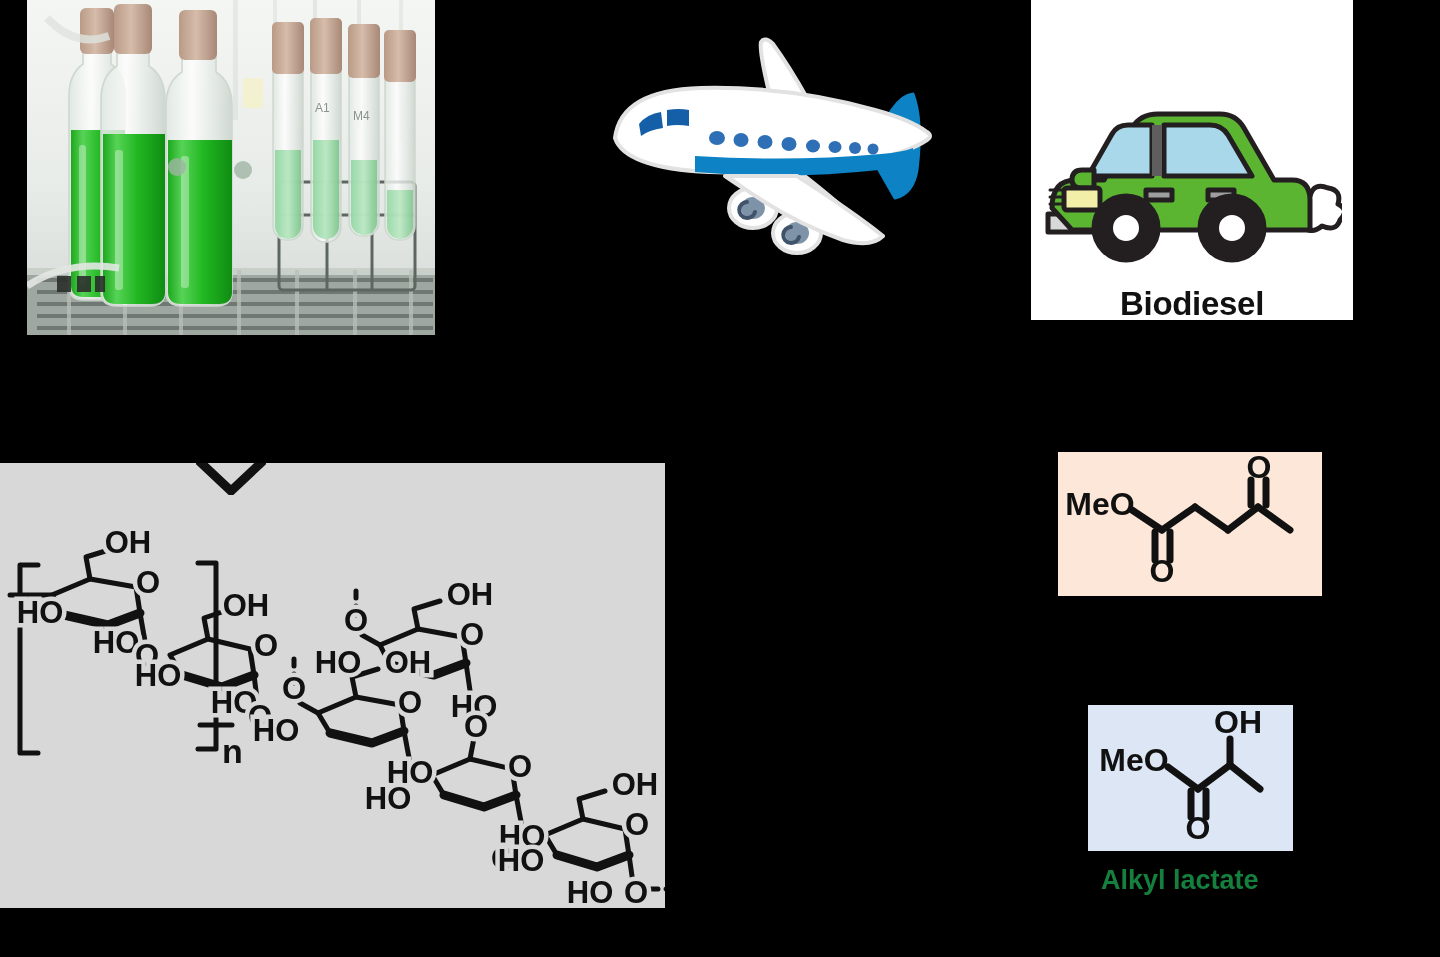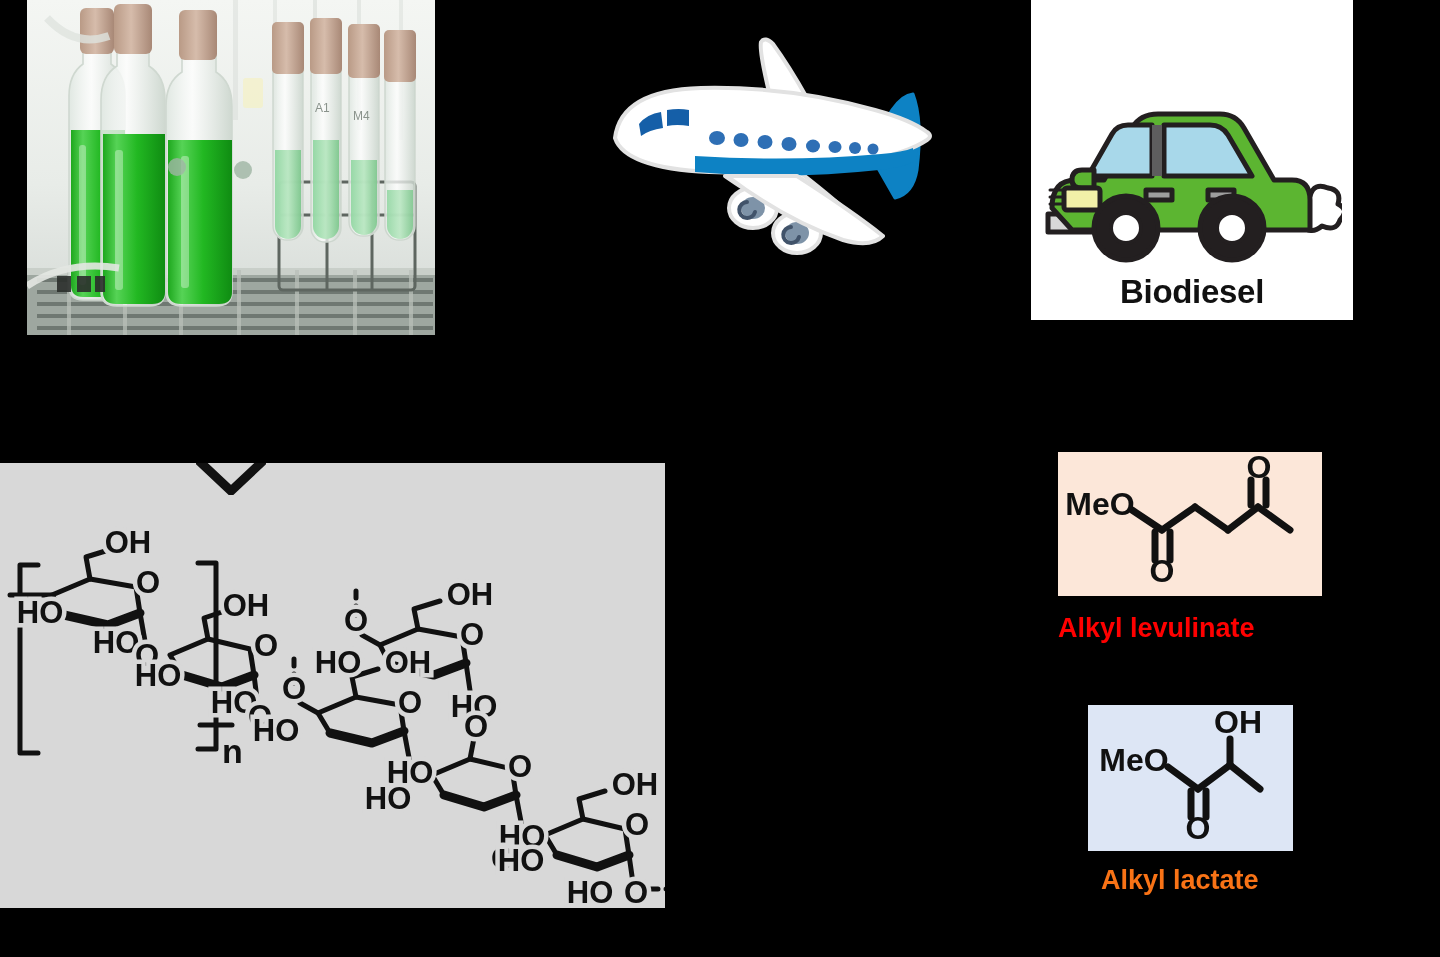--- a/index.html
+++ b/index.html
@@ -17,38 +17,38 @@
   .plane{position:absolute;left:575px;top:28px;width:390px;height:240px;}
   .plane svg{display:block;width:100%;height:100%;}
 
   
   .biodiesel-card{position:absolute;left:1031px;top:0px;width:322px;height:320px;
                   background:#ffffff;display:flex;flex-direction:column;
                   align-items:center;justify-content:flex-start;}
   .biodiesel-card .carwrap{width:300px;height:225px;margin-top:48px;}
   .biodiesel-card .carwrap svg{display:block;width:100%;height:100%;}
   .biodiesel-label{font-size:33px;font-weight:bold;color:#111;letter-spacing:-0.3px;
-                   margin-top:0;}
+                   margin-top:12px;}
 
   
   .carb-panel{position:absolute;left:0px;top:463px;width:665px;height:445px;
               background:#d8d8d8;overflow:hidden;}
   .carb-panel .chevron{position:absolute;left:196px;top:-2px;width:70px;height:34px;}
   .carb-panel svg.struct{position:absolute;left:0;top:0;}
 
   
   .prod-box{position:absolute;}
   .prod-box .chem{display:block;}
   .prod-caption{position:absolute;font-size:27px;font-weight:bold;white-space:nowrap;}
 
   .levulinate-box{left:1058px;top:452px;width:264px;height:144px;background:#fce7d9;}
   .levulinate-caption{left:1058px;top:613px;color:#ff0000;}
 
   .lactate-box{left:1088px;top:705px;width:205px;height:146px;background:#dde6f5;}
-  .lactate-caption{left:1101px;top:865px;color:#f97316;}
+  .lactate-caption{left:1101px;top:865px;color:#15803d;}
 </style>
 </head>
 <body>
 
 <div class="stage">
 
   <div class="photo">
     <svg width="408" height="335" viewBox="0 0 408 335" xmlns="http://www.w3.org/2000/svg">
       <defs>
         <linearGradient id="bgwall" x1="0" y1="0" x2="0" y2="1">
@@ -385,21 +385,20 @@
         <line x1="193" y1="53" x2="193" y2="28"></line>
         <line x1="208" y1="53" x2="208" y2="28"></line>
       </g>
       <g font-family="Liberation Sans, sans-serif" font-size="32" font-weight="bold" fill="#111" text-anchor="middle" dominant-baseline="middle">
         <text x="42" y="55">MeO</text>
         <text x="201" y="18">O</text>
         <text x="104" y="122">O</text>
       </g>
     </svg>
   </div>
-  <span class="prod-caption levulinate-caption">Alkyl levulinate</span>
 
   <div class="prod-box lactate-box">
     <svg class="chem" width="205" height="146" viewBox="0 0 205 146" xmlns="http://www.w3.org/2000/svg">
       <g stroke="#111" stroke-width="7" fill="none" stroke-linecap="round" stroke-linejoin="round">
 
         <line x1="80" y1="62" x2="110" y2="84"></line>
         <line x1="110" y1="84" x2="142" y2="60"></line>
         <line x1="142" y1="60" x2="172" y2="84"></line>
 
         <line x1="142" y1="60" x2="142" y2="34"></line>

